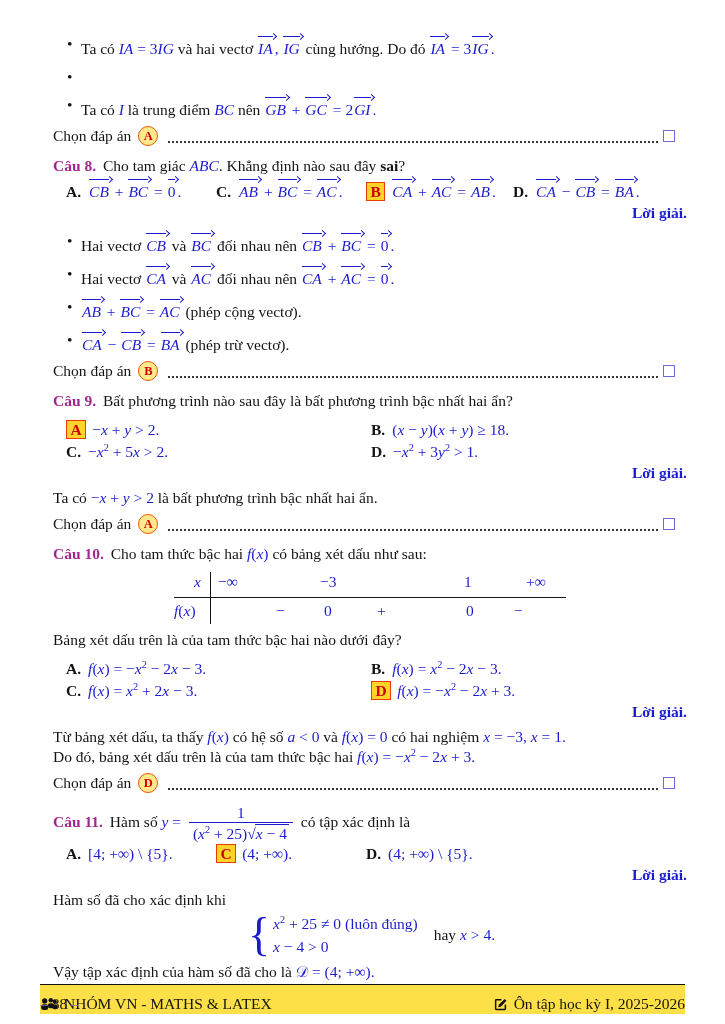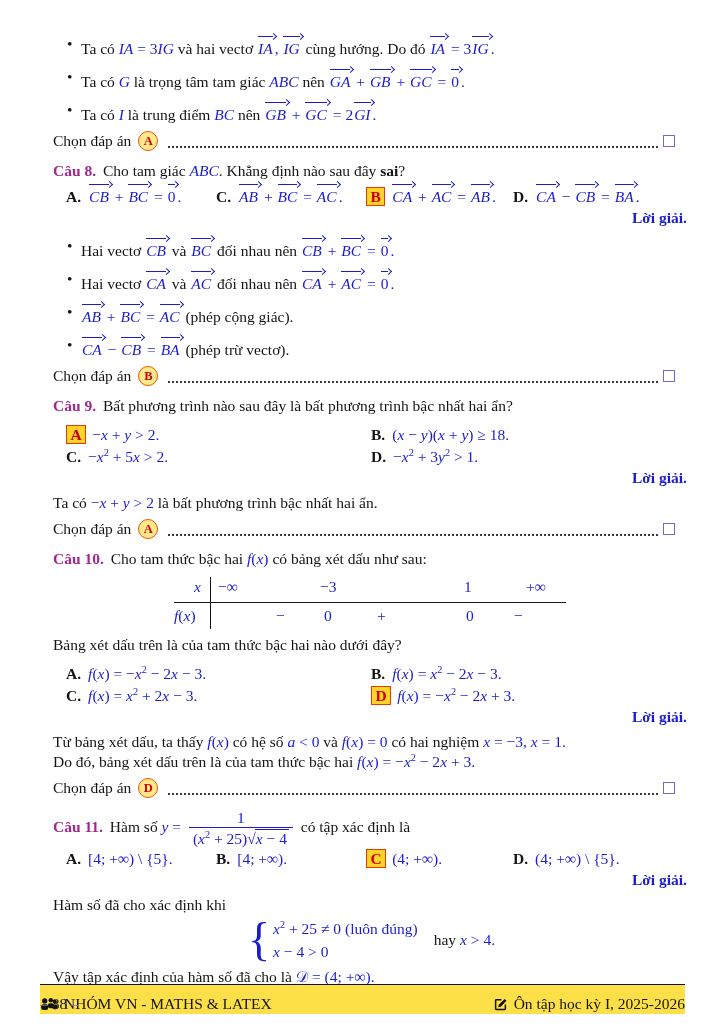--- a/index.html
+++ b/index.html
@@ -101,21 +101,20 @@
 <body>
 
 <div class="page">
   <div class="content">
       <div class="block bullet">
         <span class="bullet-dot">•</span>
         <span class="bullet-body"><span class="run">Ta có </span><span class="run math"><i>IA</i> = 3<i>IG</i></span><span class="run"> và hai vectơ </span><span class="run math"><span class="vec"><i>IA</i></span>, <span class="vec"><i>IG</i></span></span><span class="run"> cùng hướng. Do đó </span><span class="run math"><span class="vec"><i>IA</i></span> = 3<span class="vec"><i>IG</i></span>.</span></span>
       </div>
       <div class="block bullet">
         <span class="bullet-dot">•</span>
-        <span class="bullet-body"><span class="run">Ta có </span><span class="run math"><i>G</i></span><span class="run"> là trọng tâm tam giác </span><span class="run math"><i>ABC</i></span><span class="run"> nên </span><span class="run math"><span class="vec"><i>GA</i></span> + <span class="vec"><i>GB</i></span> + <span class="vec"><i>GC</i></span> = <span class="vec">0</span>.</span></span>
       </div>
       <div class="block bullet">
         <span class="bullet-dot">•</span>
         <span class="bullet-body"><span class="run">Ta có </span><span class="run math"><i>I</i></span><span class="run"> là trung điểm </span><span class="run math"><i>BC</i></span><span class="run"> nên </span><span class="run math"><span class="vec"><i>GB</i></span> + <span class="vec"><i>GC</i></span> = 2<span class="vec"><i>GI</i></span>.</span></span>
       </div>
       <div class="block choose">
         <span class="choose-text">Chọn đáp án</span>
         <span class="answer-circle">A</span>
         <span class="dot-fill"></span>
         <span class="qed-square"></span>
@@ -131,21 +130,21 @@
       <div class="block bullet">
         <span class="bullet-dot">•</span>
         <span class="bullet-body"><span class="run">Hai vectơ </span><span class="run math"><span class="vec"><i>CB</i></span></span><span class="run"> và </span><span class="run math"><span class="vec"><i>BC</i></span></span><span class="run"> đối nhau nên </span><span class="run math"><span class="vec"><i>CB</i></span> + <span class="vec"><i>BC</i></span> = <span class="vec">0</span>.</span></span>
       </div>
       <div class="block bullet">
         <span class="bullet-dot">•</span>
         <span class="bullet-body"><span class="run">Hai vectơ </span><span class="run math"><span class="vec"><i>CA</i></span></span><span class="run"> và </span><span class="run math"><span class="vec"><i>AC</i></span></span><span class="run"> đối nhau nên </span><span class="run math"><span class="vec"><i>CA</i></span> + <span class="vec"><i>AC</i></span> = <span class="vec">0</span>.</span></span>
       </div>
       <div class="block bullet">
         <span class="bullet-dot">•</span>
-        <span class="bullet-body"><span class="run math"><span class="vec"><i>AB</i></span> + <span class="vec"><i>BC</i></span> = <span class="vec"><i>AC</i></span></span><span class="run"> (phép cộng giác).</span></span>
+        <span class="bullet-body"><span class="run math"><span class="vec"><i>AB</i></span> + <span class="vec"><i>BC</i></span> = <span class="vec"><i>AC</i></span></span><span class="run"> (phép cộng vectơ).</span></span>
       </div>
       <div class="block bullet">
         <span class="bullet-dot">•</span>
         <span class="bullet-body"><span class="run math"><span class="vec"><i>CA</i></span> − <span class="vec"><i>CB</i></span> = <span class="vec"><i>BA</i></span></span><span class="run"> (phép trừ vectơ).</span></span>
       </div>
       <div class="block choose">
         <span class="choose-text">Chọn đáp án</span>
         <span class="answer-circle">B</span>
         <span class="dot-fill"></span>
         <span class="qed-square"></span>
@@ -193,21 +192,20 @@
       <div class="block para"><span class="run">Do đó, bảng xét dấu trên là của tam thức bậc hai </span><span class="run math"><i>f</i>(<i>x</i>) = −<i>x</i><sup class="msup">2</sup> − 2<i>x</i> + 3.</span></div>
       <div class="block choose">
         <span class="choose-text">Chọn đáp án</span>
         <span class="answer-circle">D</span>
         <span class="dot-fill"></span>
         <span class="qed-square"></span>
       </div>
       <div class="block question"><span class="q-label">Câu 11.</span><span class="run"> Hàm số </span><span class="run math"><i>y</i> = <span class="frac"><span class="fnum">1</span><span class="fden">(<i>x</i><sup class="msup">2</sup> + 25)<span class="sqrt"><span class="sqrt-sym">√</span><span class="sqrt-body"><i>x</i> − 4</span></span></span></span></span><span class="run"> có tập xác định là</span></div>
       <div class="block options-row">
         <span class="option"><span class="opt-letter">A.</span><span class="opt-body">[4; +∞) \ {5}.</span></span>
-        <span class="option"><span class="opt-letter">B.</span><span class="opt-body">[4; +∞).</span></span>
         <span class="option"><span class="opt-letter boxed">C</span><span class="opt-body">(4; +∞).</span></span>
         <span class="option"><span class="opt-letter">D.</span><span class="opt-body">(4; +∞) \ {5}.</span></span>
       </div>
       <div class="block solution-heading">Lời giải.</div>
       <div class="block para"><span class="run">Hàm số đã cho xác định khi</span></div>
       <div class="block cases">
         <span class="cases-brace">{</span>
         <span class="cases-lines">
           <div class="cases-line"><span class="run math"><i>x</i><sup class="msup">2</sup> + 25 ≠ 0 </span><span class="run math">(luôn đúng)</span></div>
           <div class="cases-line"><span class="run math"><i>x</i> − 4 &gt; 0</span></div>

